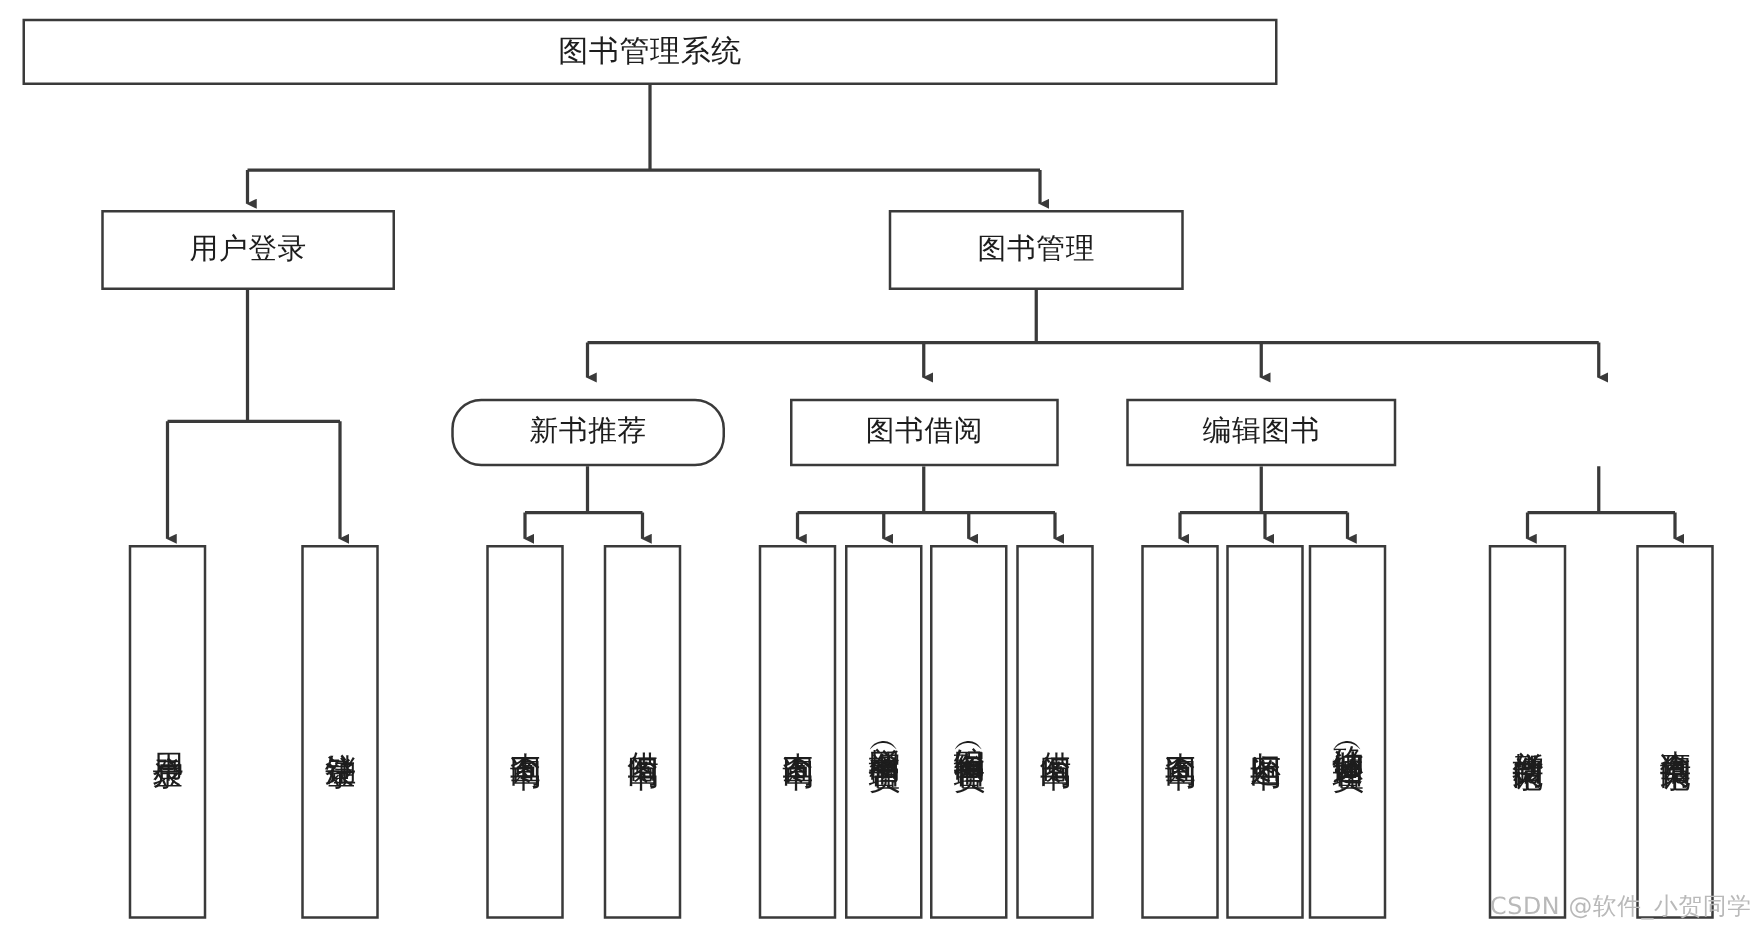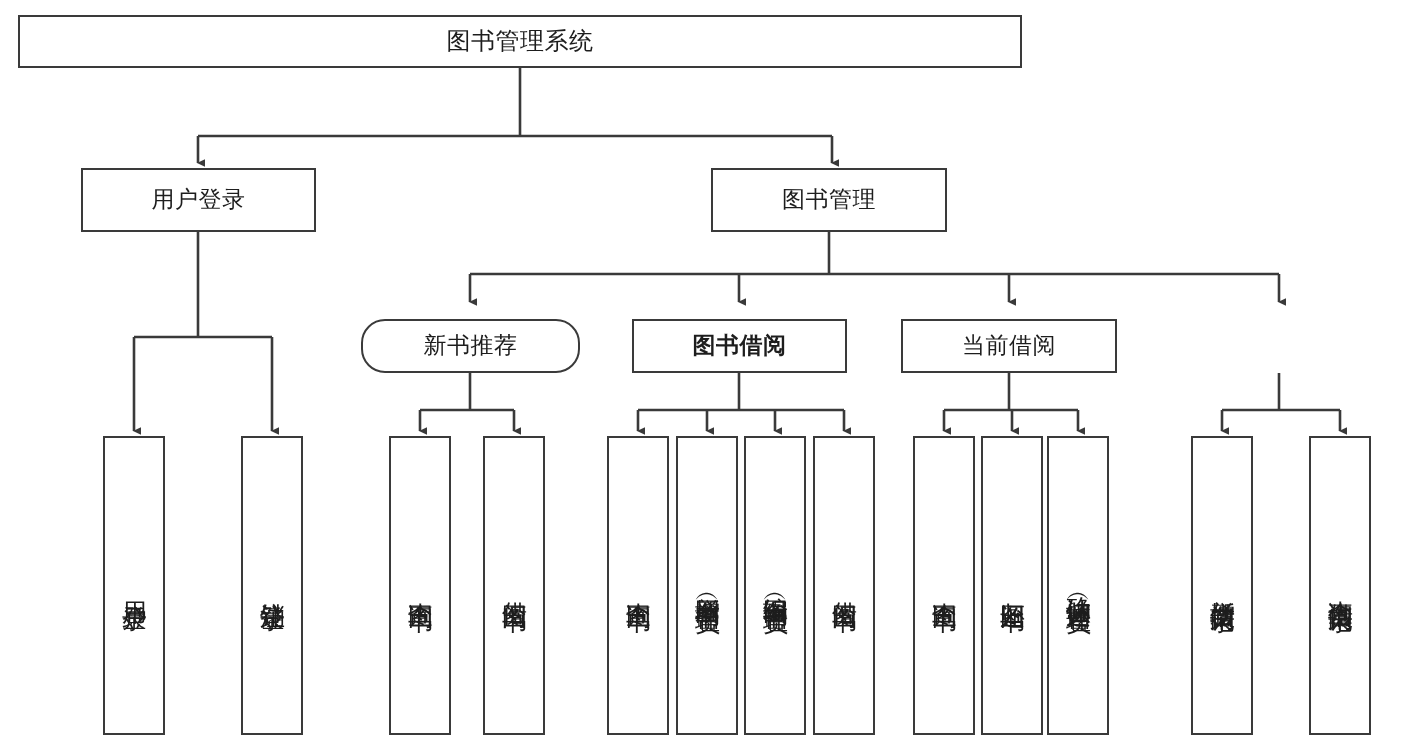--- a/index.html
+++ b/index.html
@@ -134,25 +134,25 @@
   <div class="node horiz" style="left:81px; top:168px; width:235px; height:64px;">
     <span class="label">用户登录</span>
   </div>
   <div class="node horiz" style="left:711px; top:168px; width:236px; height:64px;">
     <span class="label">图书管理</span>
   </div>
 
   <div class="node horiz" style="left:361px; top:319px; width:219px; height:54px;border-radius:24px;">
     <span class="label">新书推荐</span>
   </div>
-  <div class="node horiz" style="left:632px; top:319px; width:215px; height:54px;font-weight:bold;">
+  <div class="node horiz" style="left:632px; top:319px; width:215px; height:54px;">
     <span class="label">图书借阅</span>
   </div>
   <div class="node horiz" style="left:901px; top:319px; width:216px; height:54px;">
-    <span class="label">当前借阅</span>
+    <span class="label">编辑图书</span>
   </div>
 
   <div class="node vert" style="left:103px; top:436px; width:62px; height:299px;">
     <span class="label">用户登录</span>
   </div>
   <div class="node vert" style="left:241px; top:436px; width:62px; height:299px;">
     <span class="label">注销登录</span>
   </div>
 
   <div class="node vert" style="left:389px; top:436px; width:62px; height:299px;">
@@ -185,14 +185,15 @@
     <span class="label">确认归还（管理员）</span>
   </div>
 
   <div class="node vert" style="left:1191px; top:436px; width:62px; height:299px;">
     <span class="label">新增借阅记录</span>
   </div>
   <div class="node vert" style="left:1309px; top:436px; width:62px; height:299px;">
     <span class="label">查询借阅记录</span>
   </div>
 
+  <div class="watermark">CSDN @软件_小贺同学</div>
 
 </div>
 
 </body></html>

